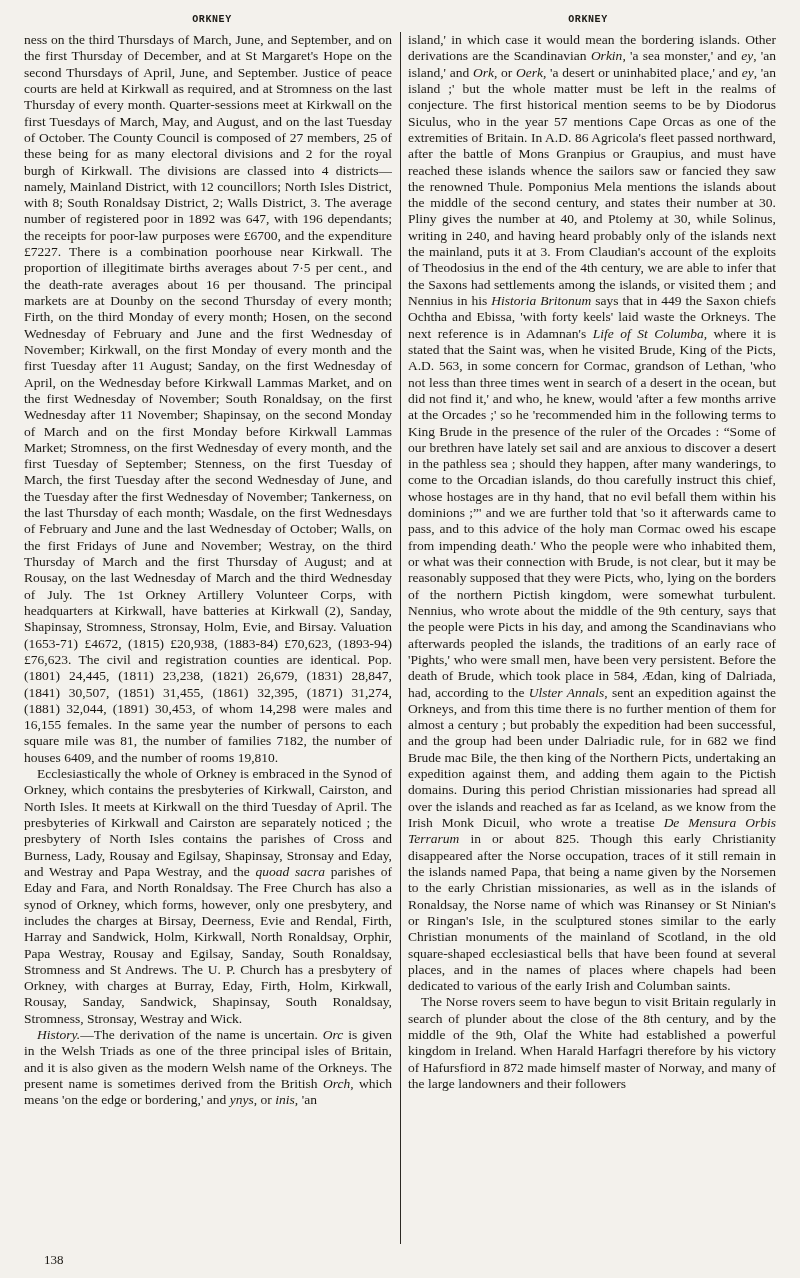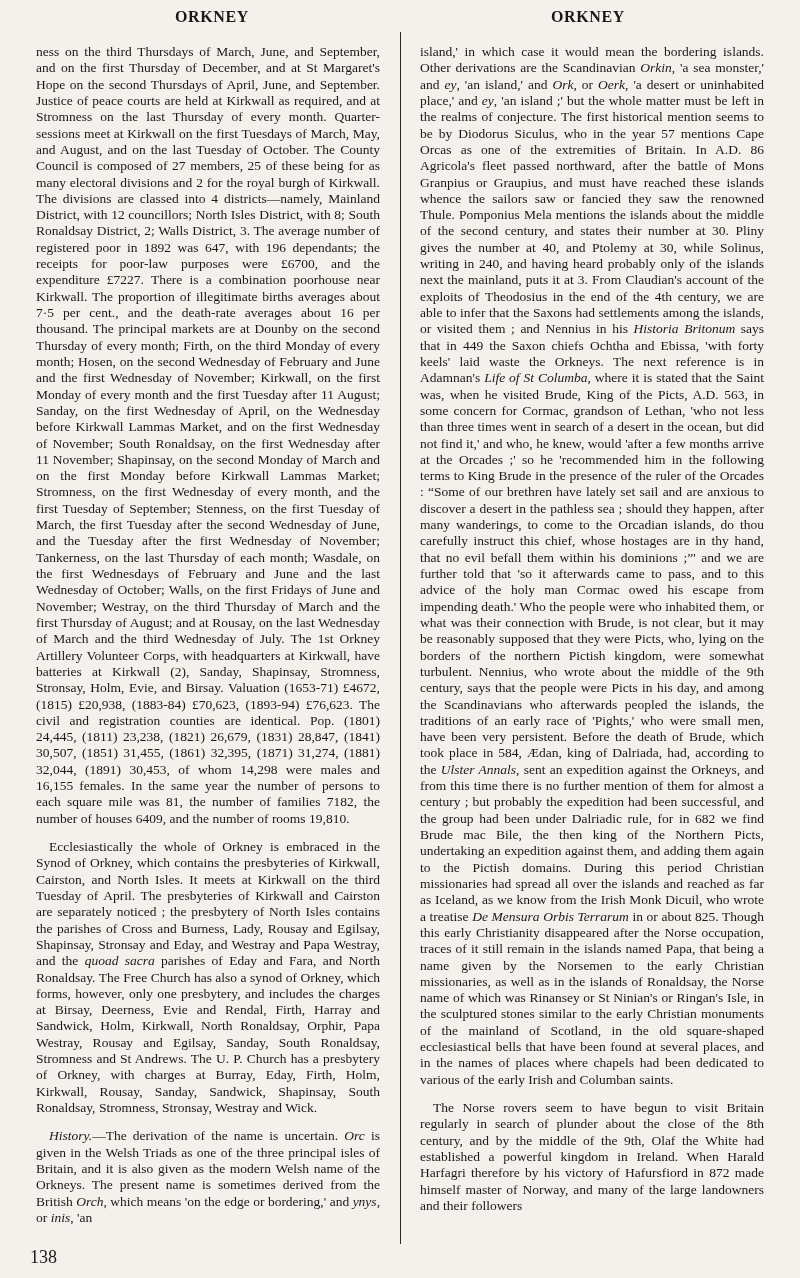--- a/index.html
+++ b/index.html
@@ -14,49 +14,50 @@
   .page {
     position: relative;
     width: 800px; height: 1278px;
     padding: 8px 24px 0 24px;
   }
   .headers { display: flex; margin-bottom: 6px; }
   .headers .half { flex: 1 1 50%; text-align: center; }
   .col-header {
     display: inline-block;
     font-weight: bold;
-    font-size: 16px;
+    font-size: 10px;
     letter-spacing: 0.6px;
+    font-family: Liberation Mono, monospace;
   }
   .text-block { display: flex; }
   .col {
     width: 368px;
     height: 1212px;
     overflow: hidden;
     text-align: justify;
     font-size: 13.5px;
     line-height: 16.32px;
     hyphens: auto; -webkit-hyphens: auto;
     word-spacing: 0.1px;
   }
   .divider {
     width: 1px;
     height: 1212px;
     background: #2c2923;
     margin: 0 7px 0 8px;
     flex: 0 0 auto;
   }
-  .para { margin: 12px; }
+  .para { margin: 0; }
   .para.indent { text-indent: 13px; }
   .para i { }
   .page-number {
     position: absolute;
-    left: 30px;
+    left: 44px;
     bottom: 10px;
-    font-size: 18px;
+    font-size: 13px;
   }
 </style>
 </head>
 <body>
 
 <div class="page">
 
   <div class="headers">
     <div class="half">
       <span class="col-header">ORKNEY</span>

